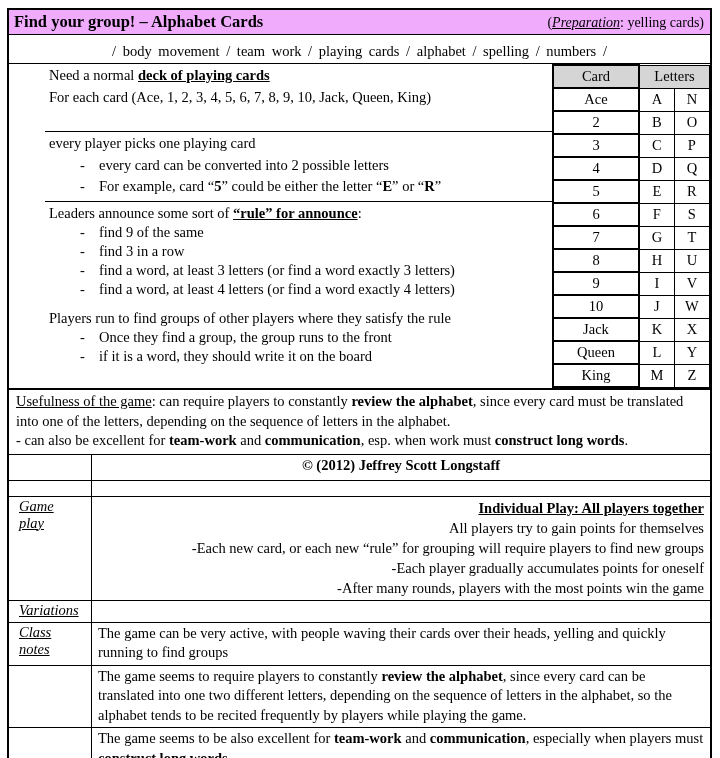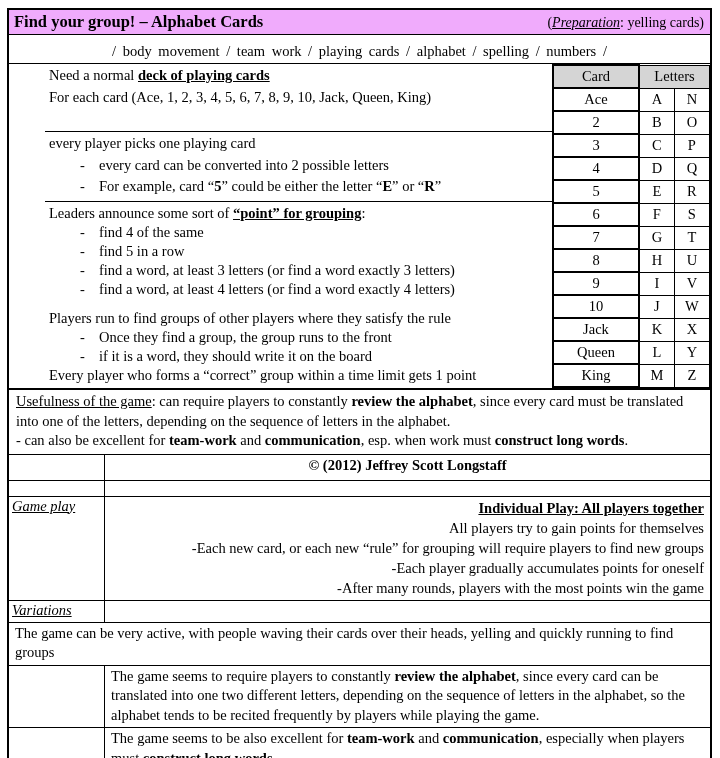--- a/index.html
+++ b/index.html
@@ -37,21 +37,21 @@
   
   .ct-wrap { flex:1; }
   table.ct { border-collapse:collapse; width:100%; font-size:14.5px; table-layout:fixed; }
   table.ct th, table.ct td { text-align:center; font-weight:normal; height:23px; padding:0; }
   table.ct .c  { border:2px solid #000; width:86px; }
   table.ct .l  { border:1px solid #000; }
   table.ct thead th { background:#d5d5d5; }
 
   
   .row { display:flex; border-top:1px solid #000; font-size:14.5px; }
-  .row .label { width:96px; border-right:1px solid #000; padding:1px 3px; flex-shrink:0; }
+  .row .label { width:83px; border-right:1px solid #000; padding:1px 10px; flex-shrink:0; }
   .row .content { flex:1; padding:1px 6px 2px 6px; line-height:19.5px; }
   .row.full .content { padding:2px 7px 3px 7px; }
   .r-useful { min-height:57px; }
   .r-copy .content { text-align:center; font-weight:bold; min-height:25px; }
   .r-empty { min-height:16px; }
   .r-gameplay .content { line-height:20px; min-height:99px;text-align:right; }
   .r-var { min-height:22px; }
   .r-cnotes .content { min-height:41px; }
   .r-note2 .content { min-height:57px; }
   .r-note3 .content { min-height:38px; }
@@ -74,30 +74,29 @@
         <div class="cell c1 bb">
             <div class="ln"><span>Need a normal </span><span style="font-weight: bold; text-decoration: underline;">deck of playing cards</span></div>
             <div class="ln"><span>For each card (Ace, 1, 2, 3, 4, 5, 6, 7, 8, 9, 10, Jack, Queen, King)</span></div>
           </div>
         <div class="cell c2 bb">
             <div class="ln"><span>every player picks one playing card</span></div>
             <div class="ln ind2"><span class="dash">-</span><span>every card can be converted into 2 possible letters</span></div>
             <div class="ln ind2"><span class="dash">-</span><span>For example, card “</span><span style="font-weight: bold;">5</span><span>” could be either the letter “</span><span style="font-weight: bold;">E</span><span>” or “</span><span style="font-weight: bold;">R</span><span>”</span></div>
           </div>
         <div class="cell c3">
-            <div class="ln"><span>Leaders announce some sort of </span><span style="font-weight: bold; text-decoration: underline;">“point” for grouping</span><span>:</span></div>
-            <div class="ln ind2"><span class="dash">-</span><span>find 4 of the same</span></div>
-            <div class="ln ind2"><span class="dash">-</span><span>find 5 in a row</span></div>
+            <div class="ln"><span>Leaders announce some sort of </span><span style="font-weight: bold; text-decoration: underline;">“rule” for announce</span><span>:</span></div>
+            <div class="ln ind2"><span class="dash">-</span><span>find 9 of the same</span></div>
+            <div class="ln ind2"><span class="dash">-</span><span>find 3 in a row</span></div>
             <div class="ln ind2"><span class="dash">-</span><span>find a word, at least 3 letters (or find a word exactly 3 letters)</span></div>
             <div class="ln ind2"><span class="dash">-</span><span>find a word, at least 4 letters (or find a word exactly 4 letters)</span></div>
             <div class="ln blank"></div>
             <div class="ln"><span>Players run to find groups of other players where they satisfy the rule</span></div>
             <div class="ln ind2"><span class="dash">-</span><span>Once they find a group, the group runs to the front</span></div>
             <div class="ln ind2"><span class="dash">-</span><span>if it is a word, they should write it on the board</span></div>
-            <div class="ln"><span>Every player who forms a “correct” group within a time limit gets 1 point</span></div>
           </div>
       </div>
       <div class="ct-wrap">
         <table class="ct">
             <thead>
               <tr>
                 <th class="c">Card</th>
                 <th class="l" colspan="2">Letters</th>
               </tr>
             </thead>
@@ -203,20 +202,23 @@
     </div>
 
     <div class="row r-var">
       <div class="label">
           <div class="ln"><span style="font-style: italic; text-decoration: underline;">Variations</span></div>
         </div>
       <div class="content"></div>
     </div>
 
     <div class="row r-cnotes">
+      <div class="label">
+          <div class="ln"><span style="font-style: italic; text-decoration: underline;">Class notes</span></div>
+        </div>
       <div class="content">
           <div class="ln"><span>The game can be very active, with people waving their cards over their heads, yelling  and quickly running to find groups</span></div>
         </div>
     </div>
 
     <div class="row r-note2">
       <div class="label"></div>
       <div class="content">
           <div class="ln"><span>The game seems to require players to constantly </span><span style="font-weight: bold;">review the alphabet</span><span>, since every card can be translated into one two different letters, depending on the sequence of letters in the alphabet, so the alphabet tends to be recited frequently by players while playing the game.</span></div>
         </div>

